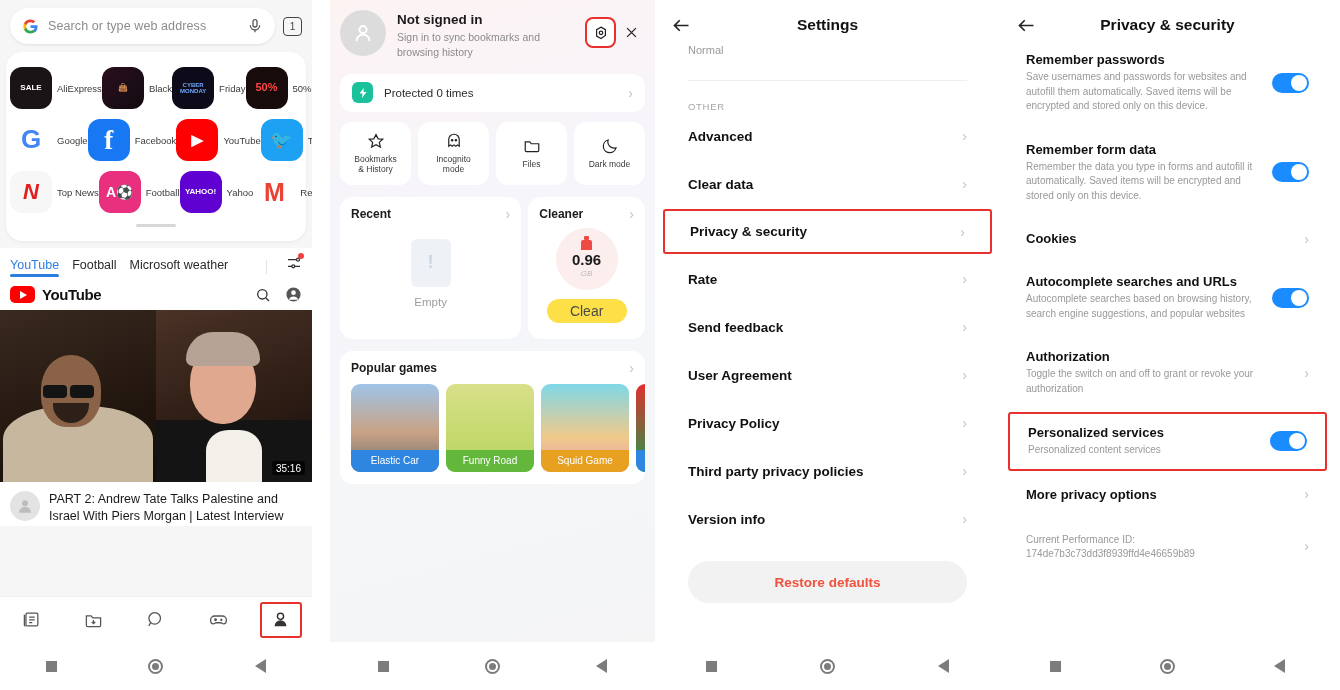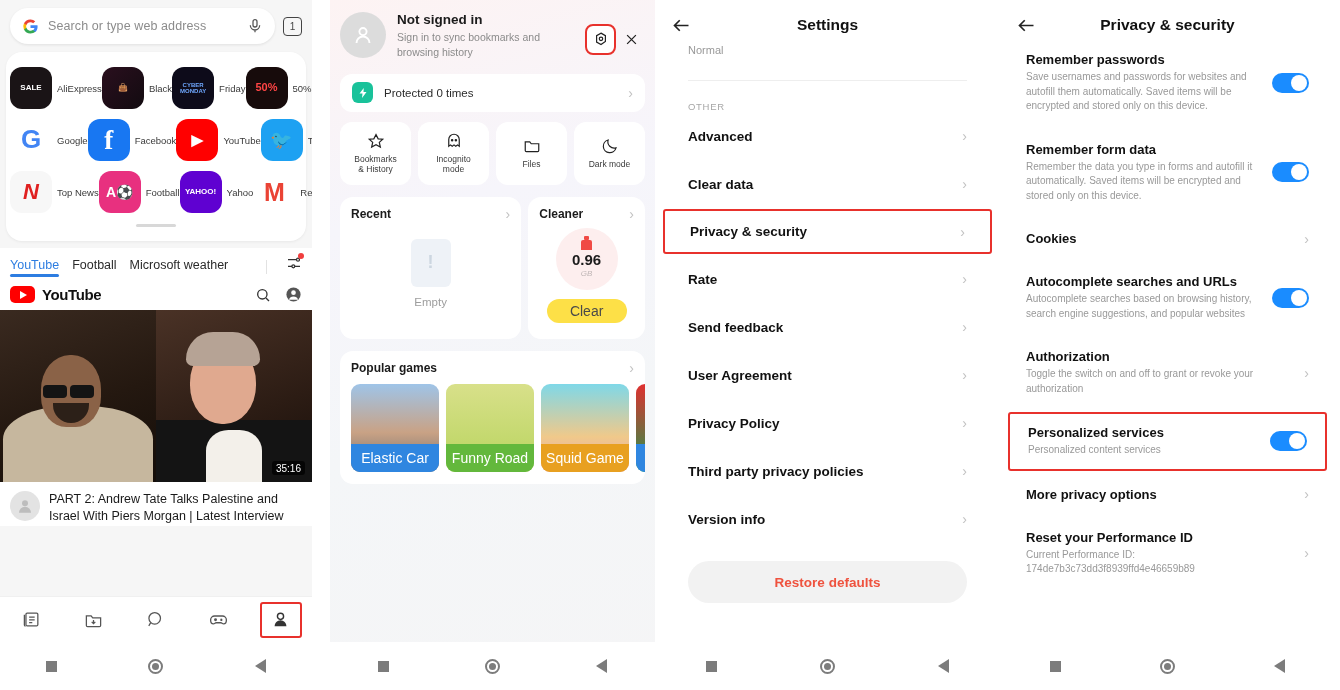--- a/index.html
+++ b/index.html
@@ -112,21 +112,21 @@
   .bottombar {
     position: absolute; left: 0; bottom: 48px; width: 100%; height: 46px; background: #fff;
     display: flex; align-items: center; justify-content: space-around;
     border-top: 1px solid #f0f0f0;
   }
   .bb { width: 42px; height: 36px; display: flex; align-items: center; justify-content: center; }
   .hl-box { border: 2.2px solid #e8312c; border-radius: 3px; }
 
   
   .p2 { background: linear-gradient(165deg,#fdf3f3 0%, #f6f5fb 30%, #f4f6f8 60%, #f5f5f6 100%); }
-  .acc-head { display: flex; align-items: center; padding: 10px 10px 0; gap: 11px; }
+  .acc-head { display: flex; align-items: flex-start; padding: 10px 10px 0; gap: 11px; }
   .acc-av { width: 46px; height: 46px; border-radius: 50%; background: #dcdcdc; flex: none;
     display: flex; align-items: center; justify-content: center; }
   .acc-txt { flex: 1; padding-top: 2px; }
   .acc-t1 { font-size: 13.5px; font-weight: bold; color: #1b1b1b; }
   .acc-t2 { font-size: 10.5px; color: #8b8b8b; line-height: 1.42; margin-top: 3px; max-width: 175px; }
   .acc-btns { display: flex; align-items: center; gap: 4px; padding-top: 9px; }
   .gearbtn { width: 27px; height: 27px; display: flex; align-items: center; justify-content: center;
     background: #fff; border-radius: 6px; }
   .gearbtn.hl { outline: 2.2px solid #e8312c; }
   .closebtn { width: 27px; height: 27px; display: flex; align-items: center; justify-content: center; }
@@ -158,22 +158,22 @@
     position: relative; }
   .g-ic::after { content:""; position:absolute; left:3px; top:-4px; width:5px; height:4px; background:#f04a45; border-radius:1px;}
   .g-val { font-size: 15px; font-weight: bold; color: #1b1b1b; line-height: 1; }
   .g-unit { font-size: 8px; color: #c0b7b7; margin-top: 2px; font-style: italic; }
   .clear-btn { margin: 9px auto 0; width: 80px; height: 24px; background: #fde047; border-radius: 12px;
     display: flex; align-items: center; justify-content: center; font-size: 14px; color: #4a4a4a; }
 
   .games { margin: 12px 10px 0; background: #fff; border-radius: 13px; padding: 10px 0 12px 11px; }
   .g-row { display: flex; gap: 7px; margin-top: 9px; overflow: hidden; }
   .g-card { width: 88px; height: 88px; border-radius: 9px; flex: none; position: relative; overflow: hidden; }
-  .g-name { position: absolute; left: 0; right: 0; bottom: 0; height: 28px;
-    display: flex; align-items: center; justify-content: center; font-size: 14px; color: #fff; }
+  .g-name { position: absolute; left: 0; right: 0; bottom: 0; height: 22px;
+    display: flex; align-items: center; justify-content: center; font-size: 10px; color: #fff; }
 
   
   .s-head { display: flex; align-items: center; padding: 12px 16px 0; }
   .s-back { width: 26px; height: 26px; display: flex; align-items: center; }
   .s-title { flex: 1; text-align: center; font-size: 15.5px; font-weight: bold; color: #111;
     margin-right: 26px; }
   .normal-lb { font-size: 11px; color: #999; padding: 6px 0 0 33px; }
   .divider { height: 1px; background: #eee; margin: 24px 33px 0; }
   .sec-lb { font-size: 9.5px; color: #a7a7a7; letter-spacing: .7px; padding: 20px 0 0 33px; }
   .s-item { display: flex; align-items: center; height: 48px; padding: 0 33px; position: relative; }
@@ -646,21 +646,20 @@
 
       <div class="pv-item">
         <div class="pv-txt">
           <div class="pv-t">More privacy options</div>
         </div>
         <span class="chev">›</span>
       </div>
 
       <div class="pv-item">
         <div class="pv-txt">
-          <div class="pv-t">Reset your Performance ID</div>
           <div class="pv-d">Current Performance ID: 174de7b3c73dd3f8939ffd4e46659b89</div>
         </div>
         <span class="chev">›</span>
       </div>
     </div>
 
     <div class="sysnav">
       <div class="sq"></div>
       <div class="circ">
           <i></i>

